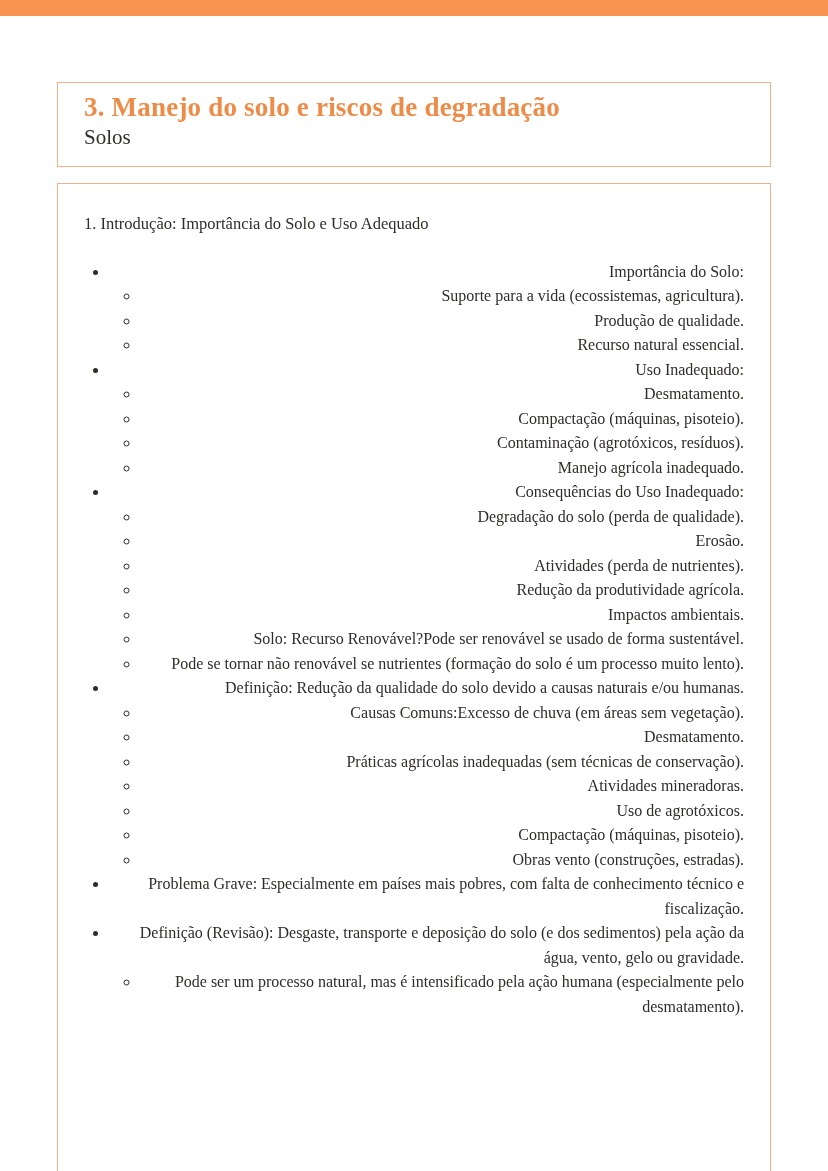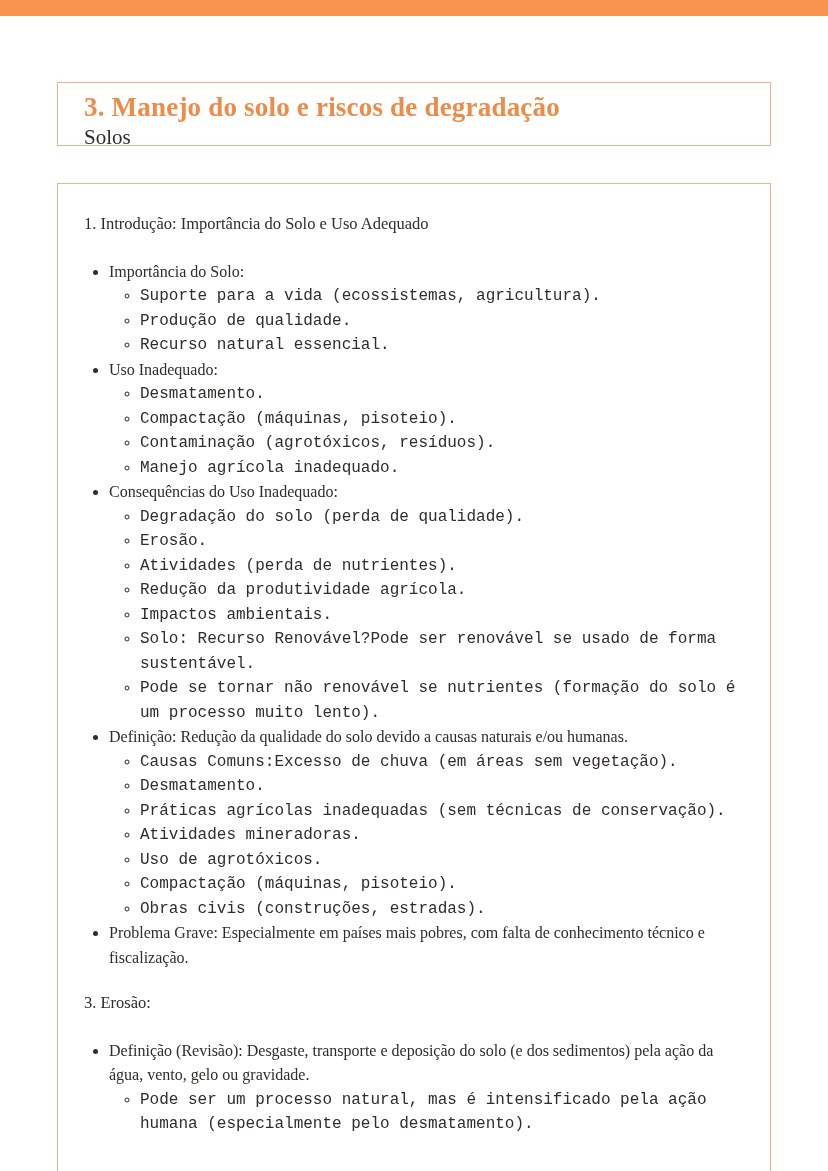--- a/index.html
+++ b/index.html
@@ -32,21 +32,21 @@
   }
   .card {
     position: absolute;
     left: 57px;
     width: 714px;
     border: 1px solid var(--card-border);
     background: #fff;
   }
   .title-card {
     top: 82px;
-    height: 64px;
+    height: 85px;
     padding: 9px 26px;
   }
   .page-title {
     margin: 0;
     font-size: 27px;
     line-height: 1.15;
     font-weight: bold;
     color: var(--title-color);
     letter-spacing: 0.2px;
     white-space: nowrap;
@@ -73,23 +73,22 @@
   .section-heading:first-child { margin-top: 0; }
   ul.list-l1 {
     list-style-type: disc;
     margin: 0;
     padding-left: 25px;
   }
   ul.list-l2 {
     list-style-type: circle;
     margin: 0;
     padding-left: 31px;
-    font-family: Liberation Mono, monospace;
   }
-  li { padding: 0; margin: 0; }
+  li { padding: 0; margin: 0; text-align: right; }
   li::marker { color: var(--text-color); }
 </style>
 </head>
 <body>
 
 <div class="topbar"></div>
 
 <div class="card title-card">
   <h1 class="page-title">3. Manejo do solo e riscos de degradação</h1>
   <div class="page-subtitle">Solos</div>
@@ -121,24 +120,23 @@
           </ul></li>
       </ul>
       <ul class="list-l1">
         <li>Definição: Redução da qualidade do solo devido a causas naturais e/ou humanas.<ul class="list-l2">
             <li>Causas Comuns:Excesso de chuva (em áreas sem vegetação).</li>
             <li>Desmatamento.</li>
             <li>Práticas agrícolas inadequadas (sem técnicas de conservação).</li>
             <li>Atividades mineradoras.</li>
             <li>Uso de agrotóxicos.</li>
             <li>Compactação (máquinas, pisoteio).</li>
-            <li>Obras civis (construções, estradas).</li>
+            <li>Obras vento (construções, estradas).</li>
           </ul></li>
         <li>Problema Grave: Especialmente em países mais pobres, com falta de conhecimento técnico e fiscalização.</li>
       </ul>
-      <h3 class="section-heading">3. Erosão:</h3>
       <ul class="list-l1">
         <li>Definição (Revisão): Desgaste, transporte e deposição do solo (e dos sedimentos) pela ação da água, vento, gelo ou gravidade.<ul class="list-l2">
             <li>Pode ser um processo natural, mas é intensificado pela ação humana (especialmente pelo desmatamento).</li>
           </ul></li>
       </ul>
     </div>
 </div>
 
 </body></html>

